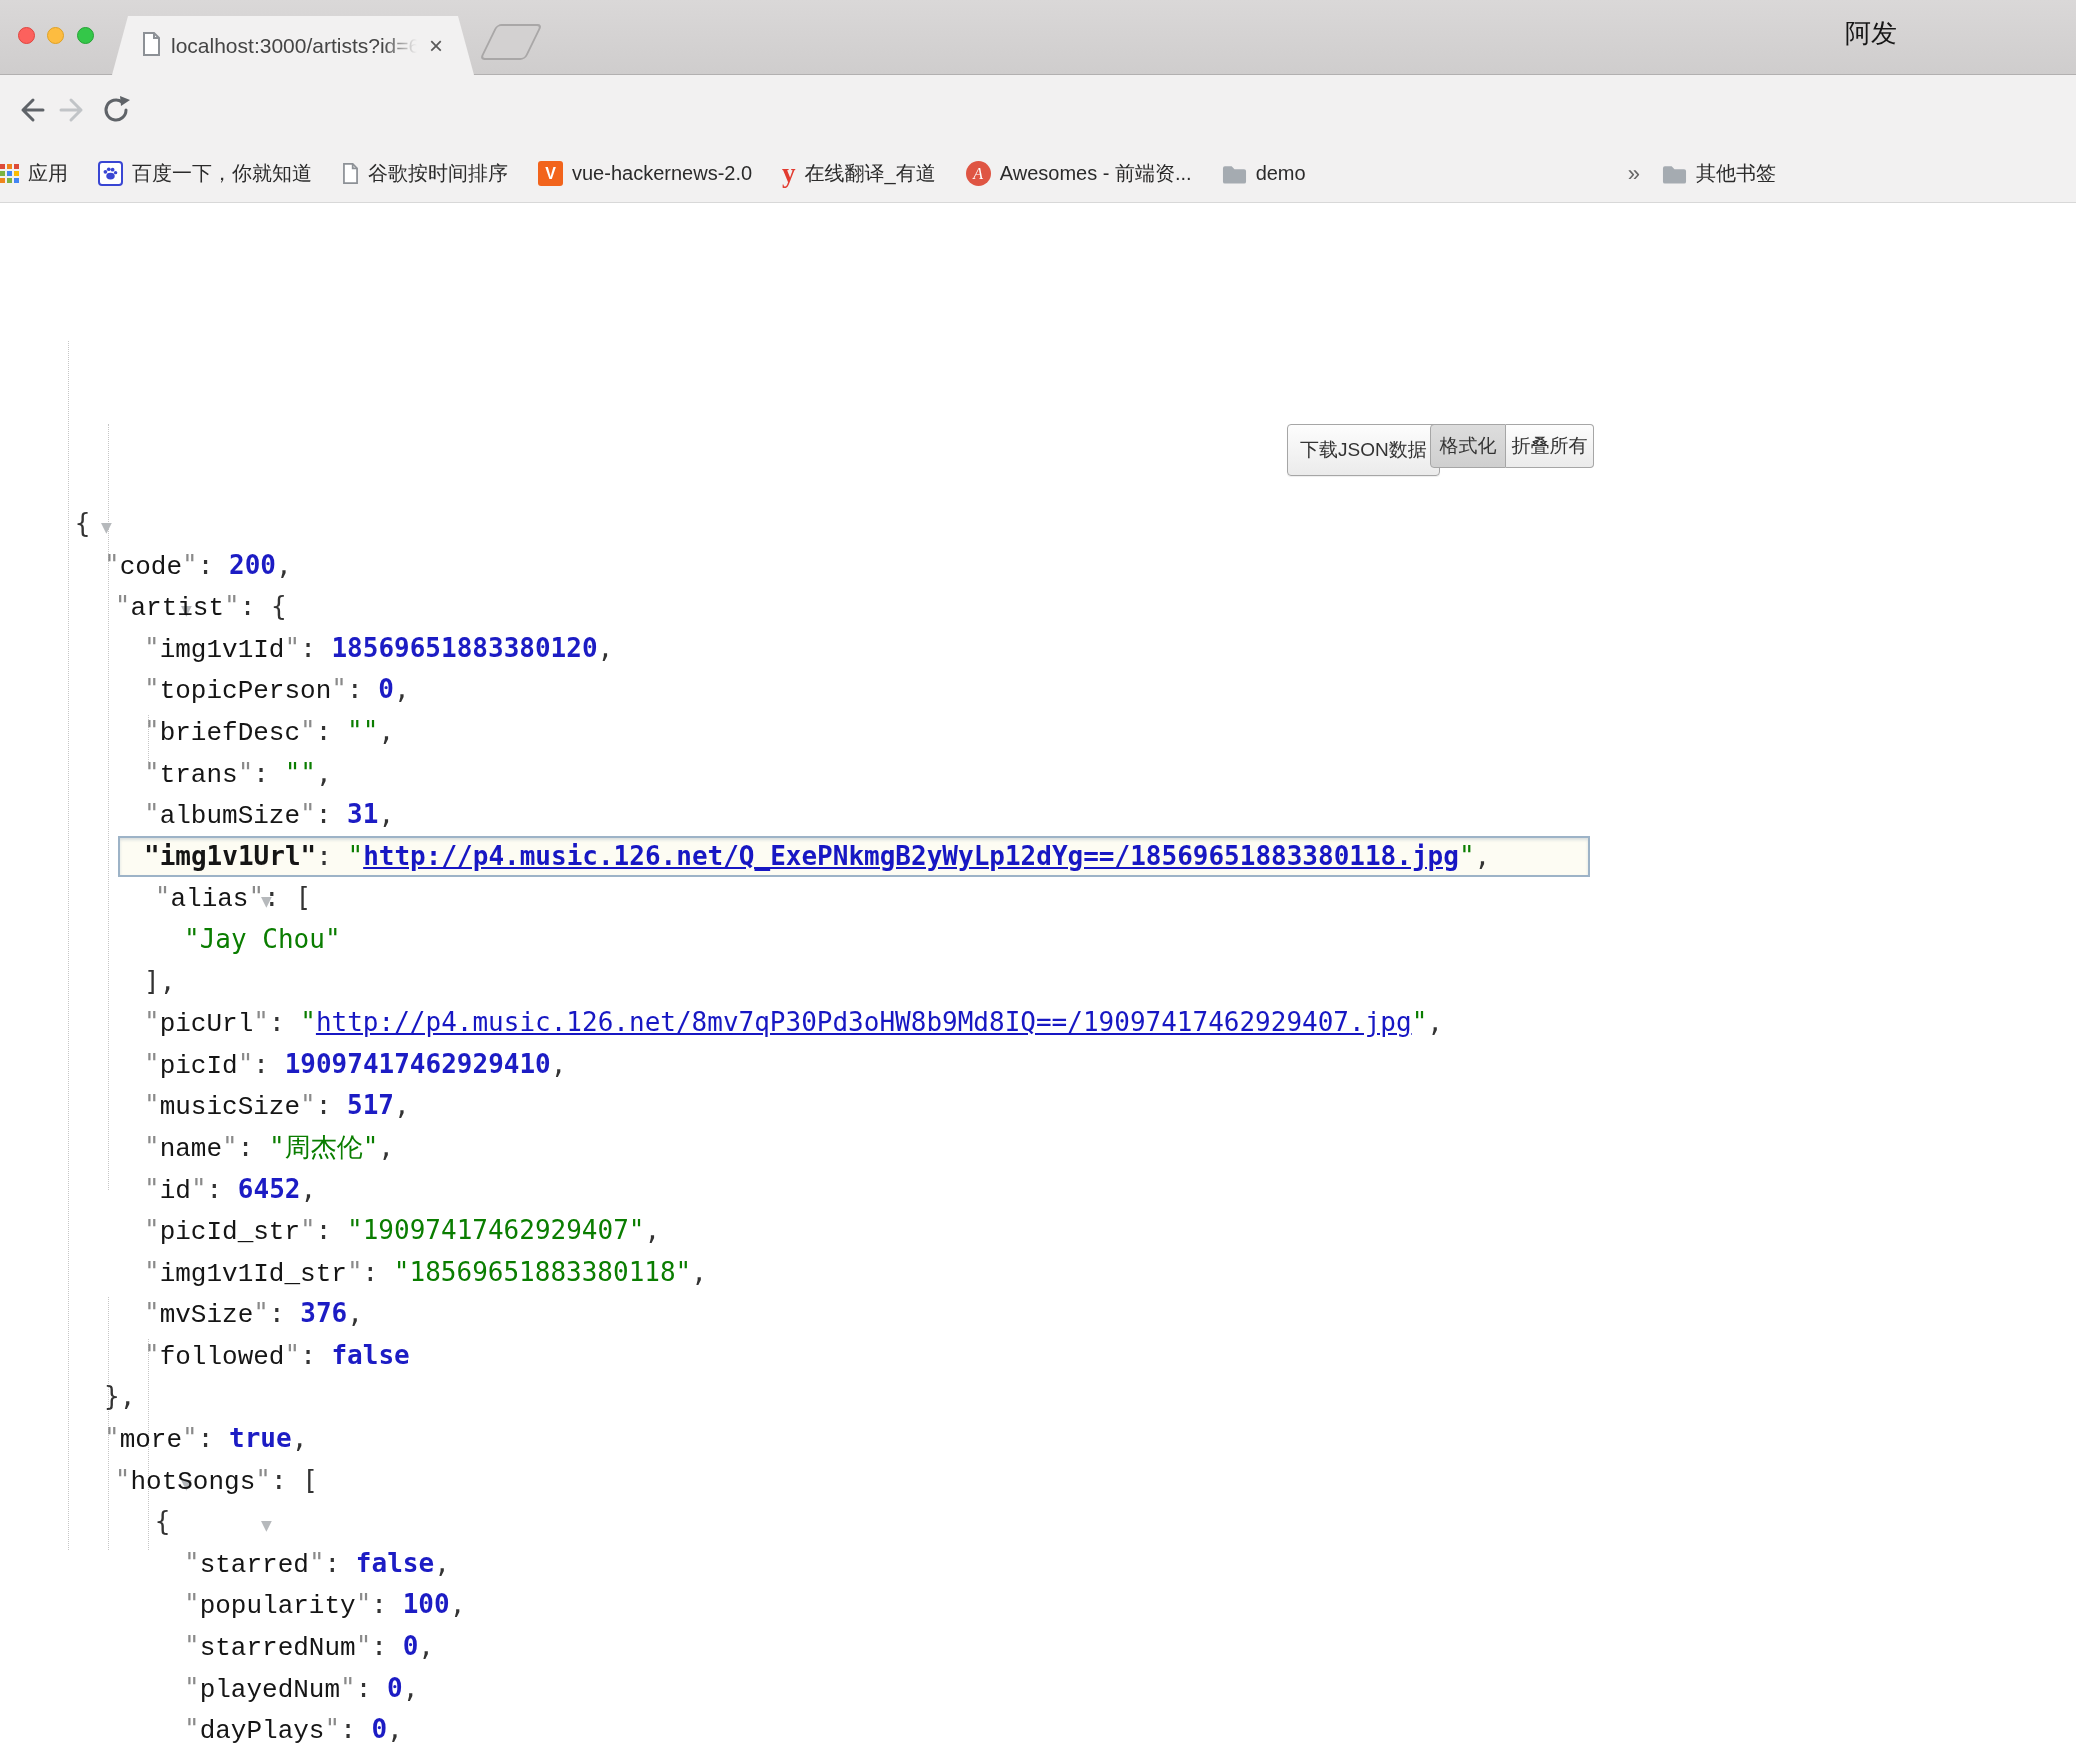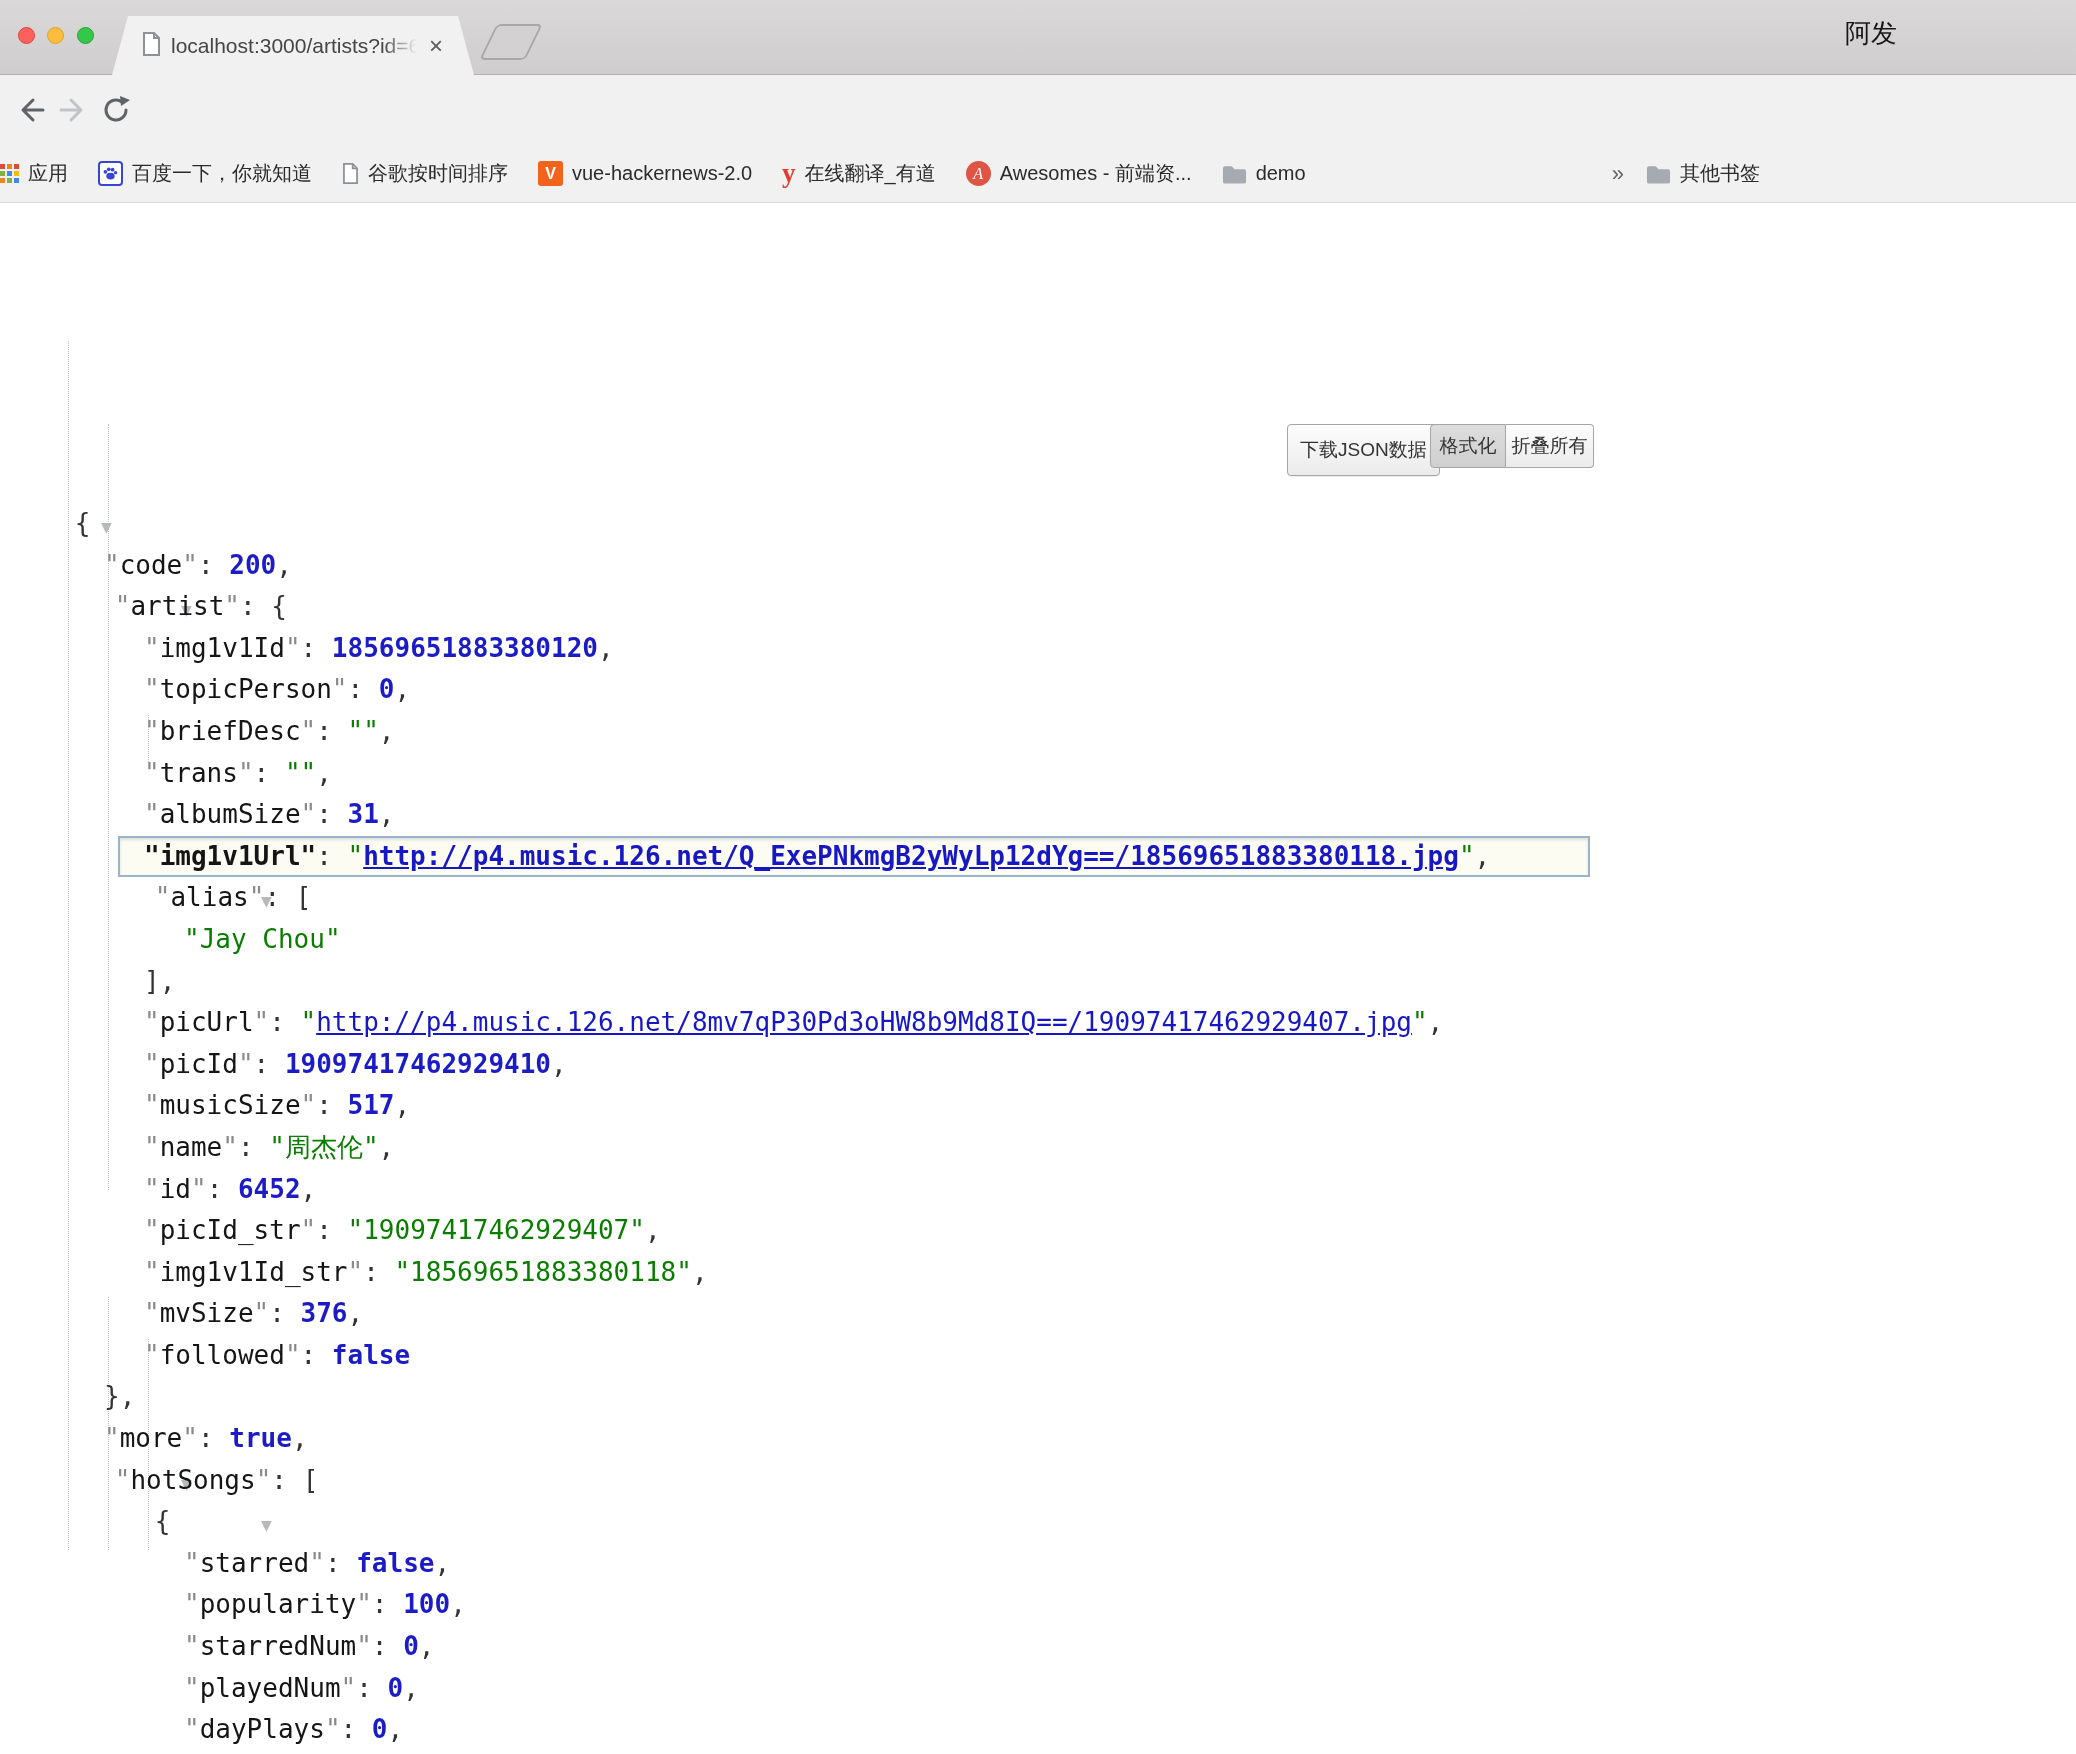--- a/index.html
+++ b/index.html
@@ -82,21 +82,21 @@
   .jline{position:relative;height:41.6px;line-height:41.6px;white-space:nowrap;
     font-family:"DejaVu Sans Mono","Liberation Mono",monospace;font-size:26px;}
   .jline span{position:relative;z-index:1;}
   .jline.hl::before{content:'';position:absolute;left:118px;right:486px;top:0;bottom:0;
     background:#fdfcf3;border:2px solid #9db3c7;box-sizing:border-box;
     box-shadow:inset 0 2px 3px rgba(110,135,160,.25);}
   .tri{position:absolute;top:0;height:41.6px;line-height:41.6px;font-size:14px;color:#b6b9bc;
     font-family:"DejaVu Sans",sans-serif;z-index:1;}
   .guide{position:absolute;width:0;border-left:1px dotted #c6c6c6;}
   .jkq{color:#8a8a8a;}
-  .jk{color:#151515;}
+  .jk{color:#151515;font-family:Liberation Mono, monospace;}
   .jkb{color:#151515;font-weight:bold;}
   .jp{color:#333;}
   .jn{color:#1c1cc4;font-weight:bold;}
   .js,.jq{color:#0a7d00;}
   .ja{color:#1717c3;text-decoration:underline;}
   .jline.hl .ja{font-weight:bold;}
 </style>
 </head>
 <body>
 
@@ -290,21 +290,21 @@
     <div class="bm">
       <span class="ic">
         <svg width="25" height="20" viewBox="0 0 26 20">
             <path d="M1 4 a2 2 0 0 1 2 -2 h7 l3 3 h10 a2 2 0 0 1 2 2 v11 a2 2 0 0 1 -2 2 h-20 a2 2 0 0 1 -2 -2 z" fill="#a5abb1"></path>
           </svg>
       </span>
       <span>demo</span>
     </div>
     <div class="bm-right">
       <span class="chev">»</span>
-      <div class="bm" style="margin-right:16px">
+      <div class="bm" style="margin-right:0">
         <span class="ic">
           <svg width="25" height="20" viewBox="0 0 26 20">
               <path d="M1 4 a2 2 0 0 1 2 -2 h7 l3 3 h10 a2 2 0 0 1 2 2 v11 a2 2 0 0 1 -2 2 h-20 a2 2 0 0 1 -2 -2 z" fill="#a5abb1"></path>
             </svg>
         </span>
         <span>其他书签</span>
       </div>
     </div>
   </div>
 

